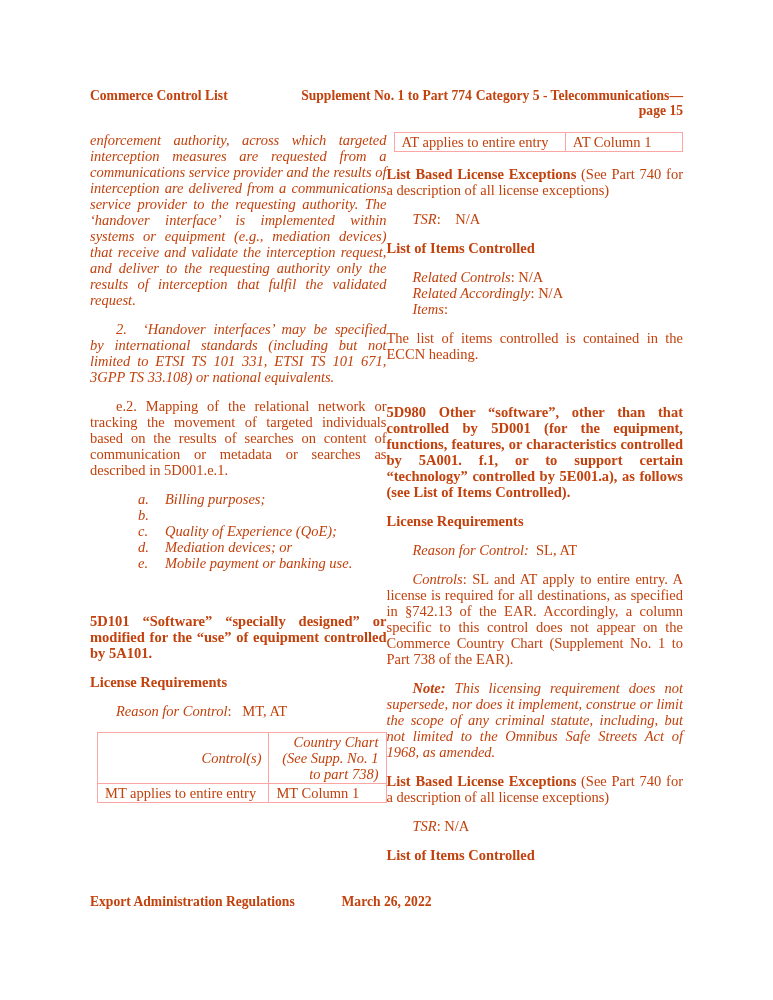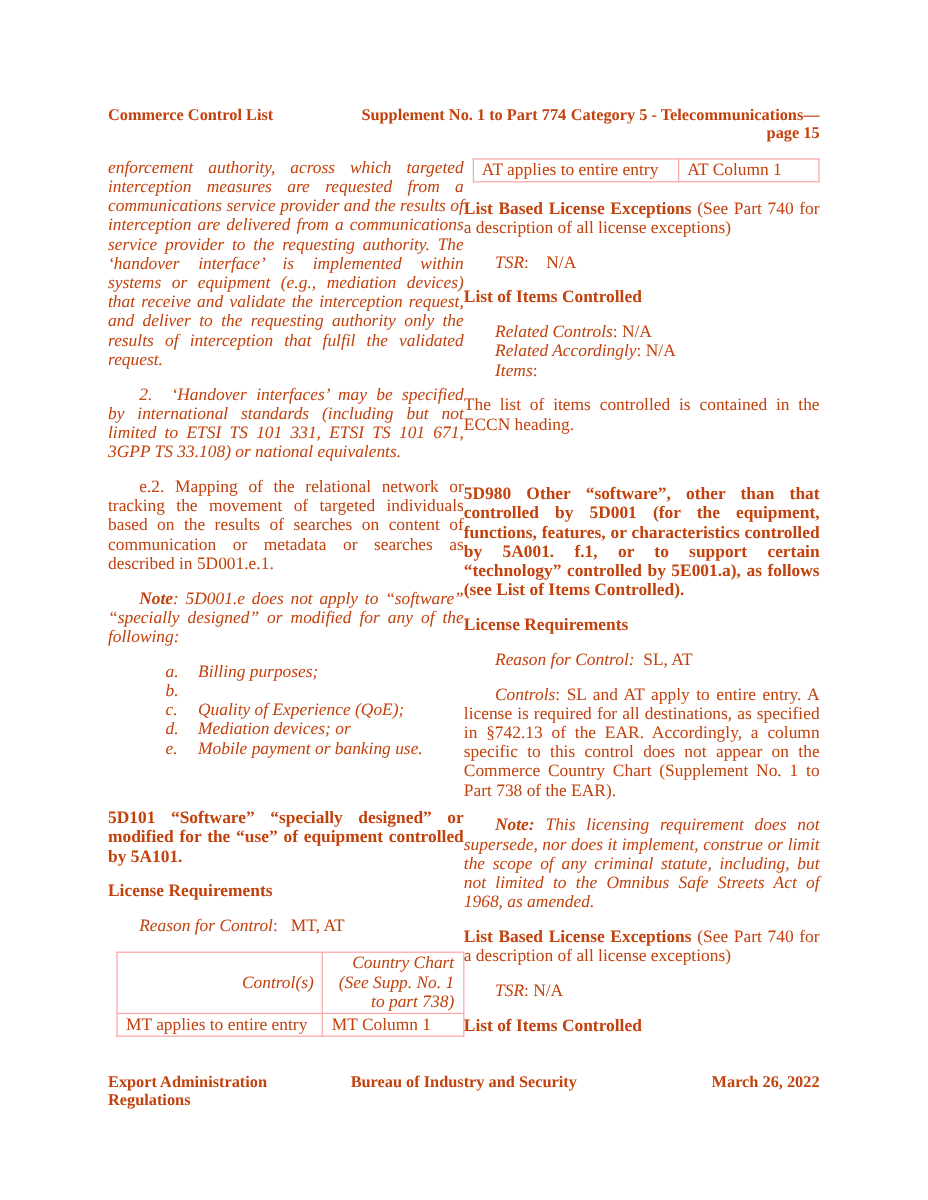--- a/index.html
+++ b/index.html
@@ -64,21 +64,20 @@
 
   <div class="columns">
 
     <div class="col">
       <p class="p italic">enforcement authority, across which targeted interception measures are requested from a communications service provider and the results of interception are delivered from a communications service provider to the requesting authority. The ‘handover interface’ is implemented within systems or equipment (e.g., mediation devices) that receive and validate the interception request, and deliver to the requesting authority only the results of interception that fulfil the validated request.</p>
 
       <p class="p italic indent"><span class="pnum">2.</span><span>‘Handover interfaces’ may be specified by international standards (including but not limited to ETSI TS 101 331, ETSI TS 101 671, 3GPP TS 33.108) or national equivalents.</span></p>
 
       <p class="p indent">e.2. Mapping of the relational network or tracking the movement of targeted individuals based on the results of searches on content of communication or metadata or searches as described in 5D001.e.1.</p>
 
-      <p class="p italic indent"><b>Note</b><span>: 5D001.e does not apply to “software” “specially designed” or modified for any of the following:</span></p>
 
       <div class="list">
         <div class="list-item">
             <span class="list-letter">a.</span>
             <span>Billing purposes;</span>
           </div>
         <div class="list-item">
             <span class="list-letter">b.</span>
           </div>
         <div class="list-item">
@@ -153,17 +152,16 @@
 
       <p class="p labelled pre"><i>TSR</i><span>: N/A</span></p>
 
       <p class="p bold">List of Items Controlled</p>
     </div>
 
   </div>
 
   <div class="running-footer">
     <span class="f-left">Export Administration Regulations</span>
-    <span class="f-center">Bureau of Industry and Security</span>
     <span class="f-right">March 26, 2022</span>
   </div>
 
 </div>
 
 </body></html>

